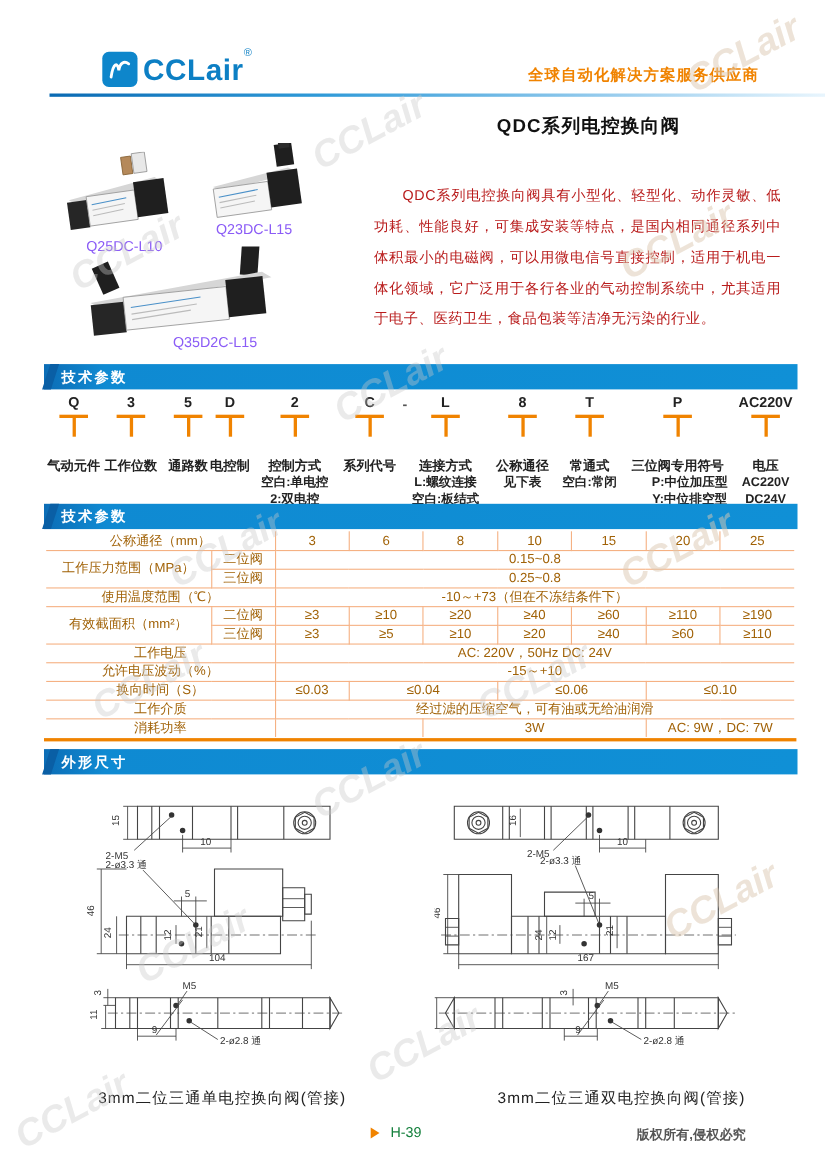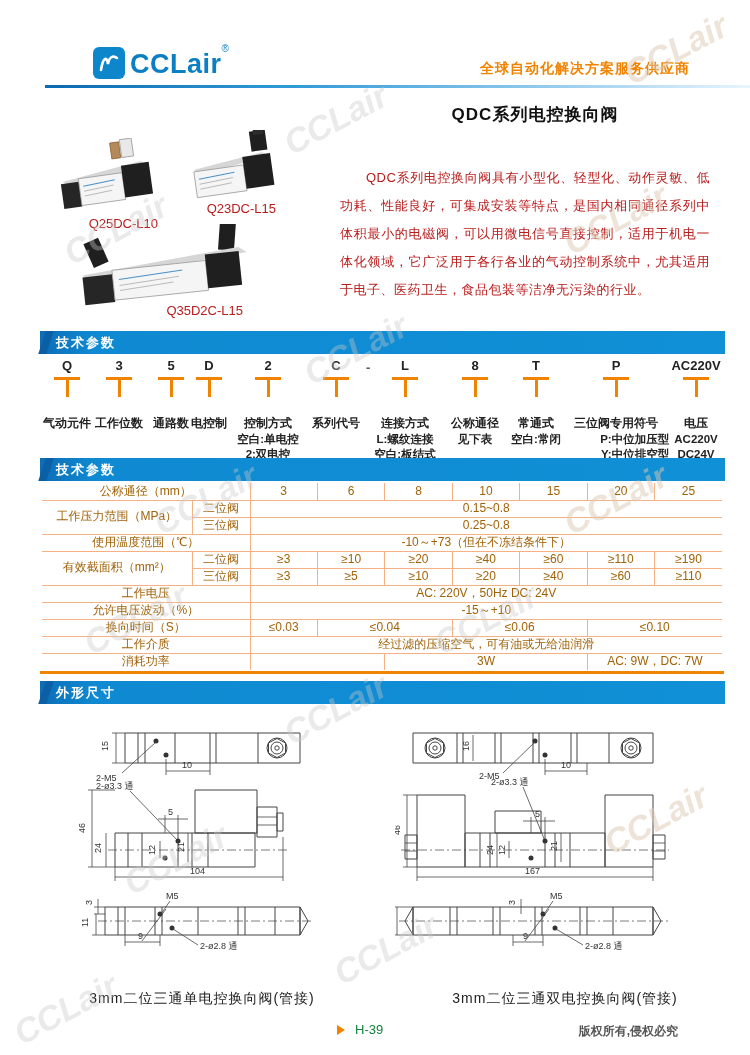--- a/index.html
+++ b/index.html
@@ -29,30 +29,30 @@
   .bar-table   { left:40px;  top:458px; width:685px; }
   .bar-dims    { left:40px;  top:681px; width:685px; }
   .bar span { position:relative; z-index:1; }
 
   
   .overview-body { position:absolute; left:340px; top:164px; width:370px;
     font-size:13px; line-height:28px; color:#b91c1c; text-align:justify; text-indent:2em; letter-spacing:0.5px; }
 
   
   .product { position:absolute; }
-  .product-label { position:absolute; font-size:13px; color:#b91c1c; text-align:right; }
+  .product-label { position:absolute; font-size:13px; color:#8b5cf6; text-align:center; }
 
   
   .mc-col { position:absolute; width:110px; display:flex; flex-direction:column; align-items:center; }
   .mc-code { font-size:13px; font-weight:bold; color:#222; height:16px; }
   .mc-bar  { width:26px; height:3px; background:#f08300; margin-top:3px; }
   .mc-stem { width:3px; height:17px; background:#f08300; }
   .mc-label { font-size:12px; font-weight:bold; color:#222; margin-top:18px; white-space:nowrap; }
   .mc-note { font-size:11.5px; font-weight:bold; color:#222; line-height:15px; white-space:nowrap; }
-  .mc-notes-left { text-align:right;margin-left:22px; }
+  .mc-notes-left { text-align:center;margin-left:22px; }
   .mc-sep { position:absolute; left:366px; top:360px; font-size:13px; font-weight:bold; color:#555; }
 
   
   .spec { position:absolute; left:42px; top:483px; width:680px; border-collapse:collapse; border:hidden; table-layout:fixed; }
   .spec td { border:1px solid #f5b183; height:17px; font-size:12px; color:#a16207;
     text-align:center; vertical-align:middle; padding:0 2px; line-height:1.1; }
   .spec .lbl { }
   .table-bottom-rule { position:absolute; left:40px; top:671px; width:684px; height:3px; background:#f08300; }
 
   

